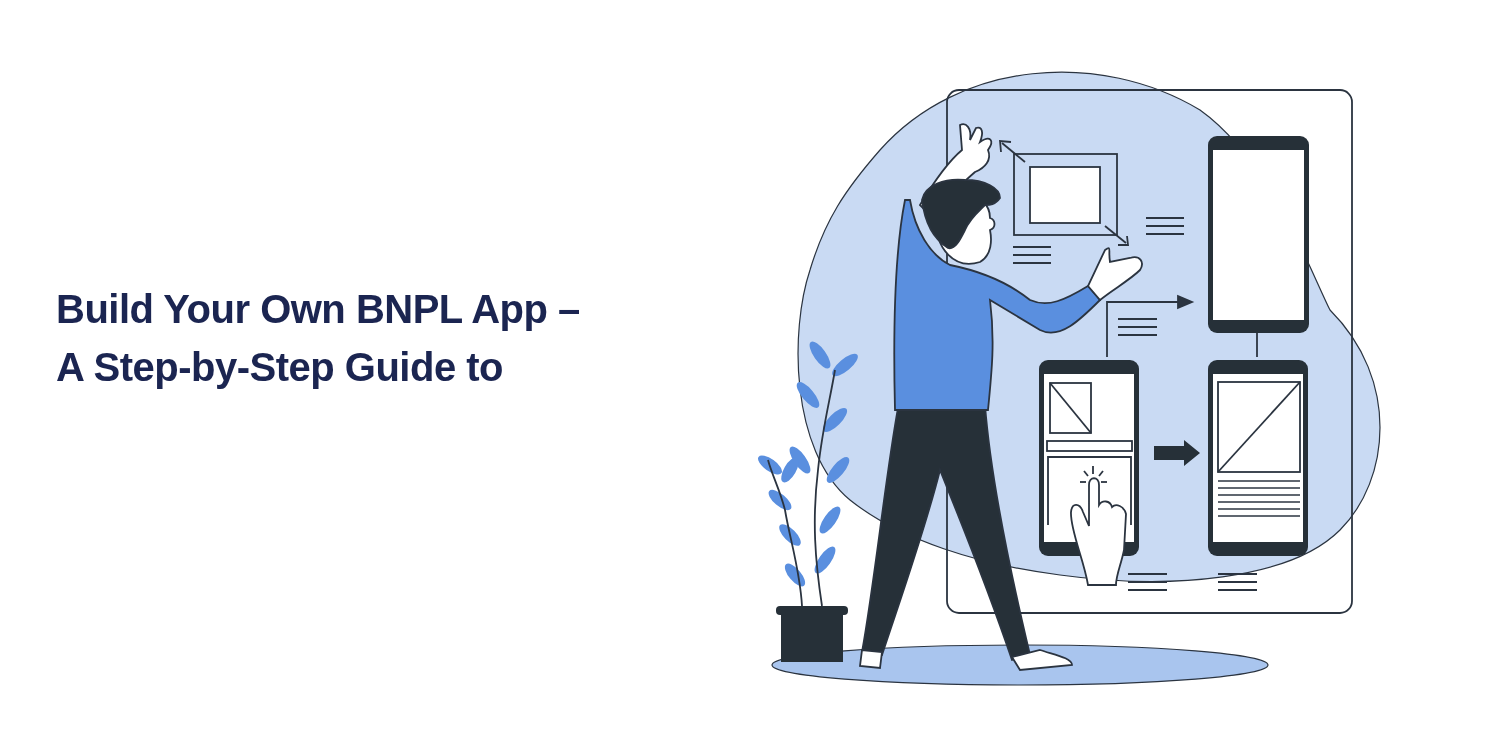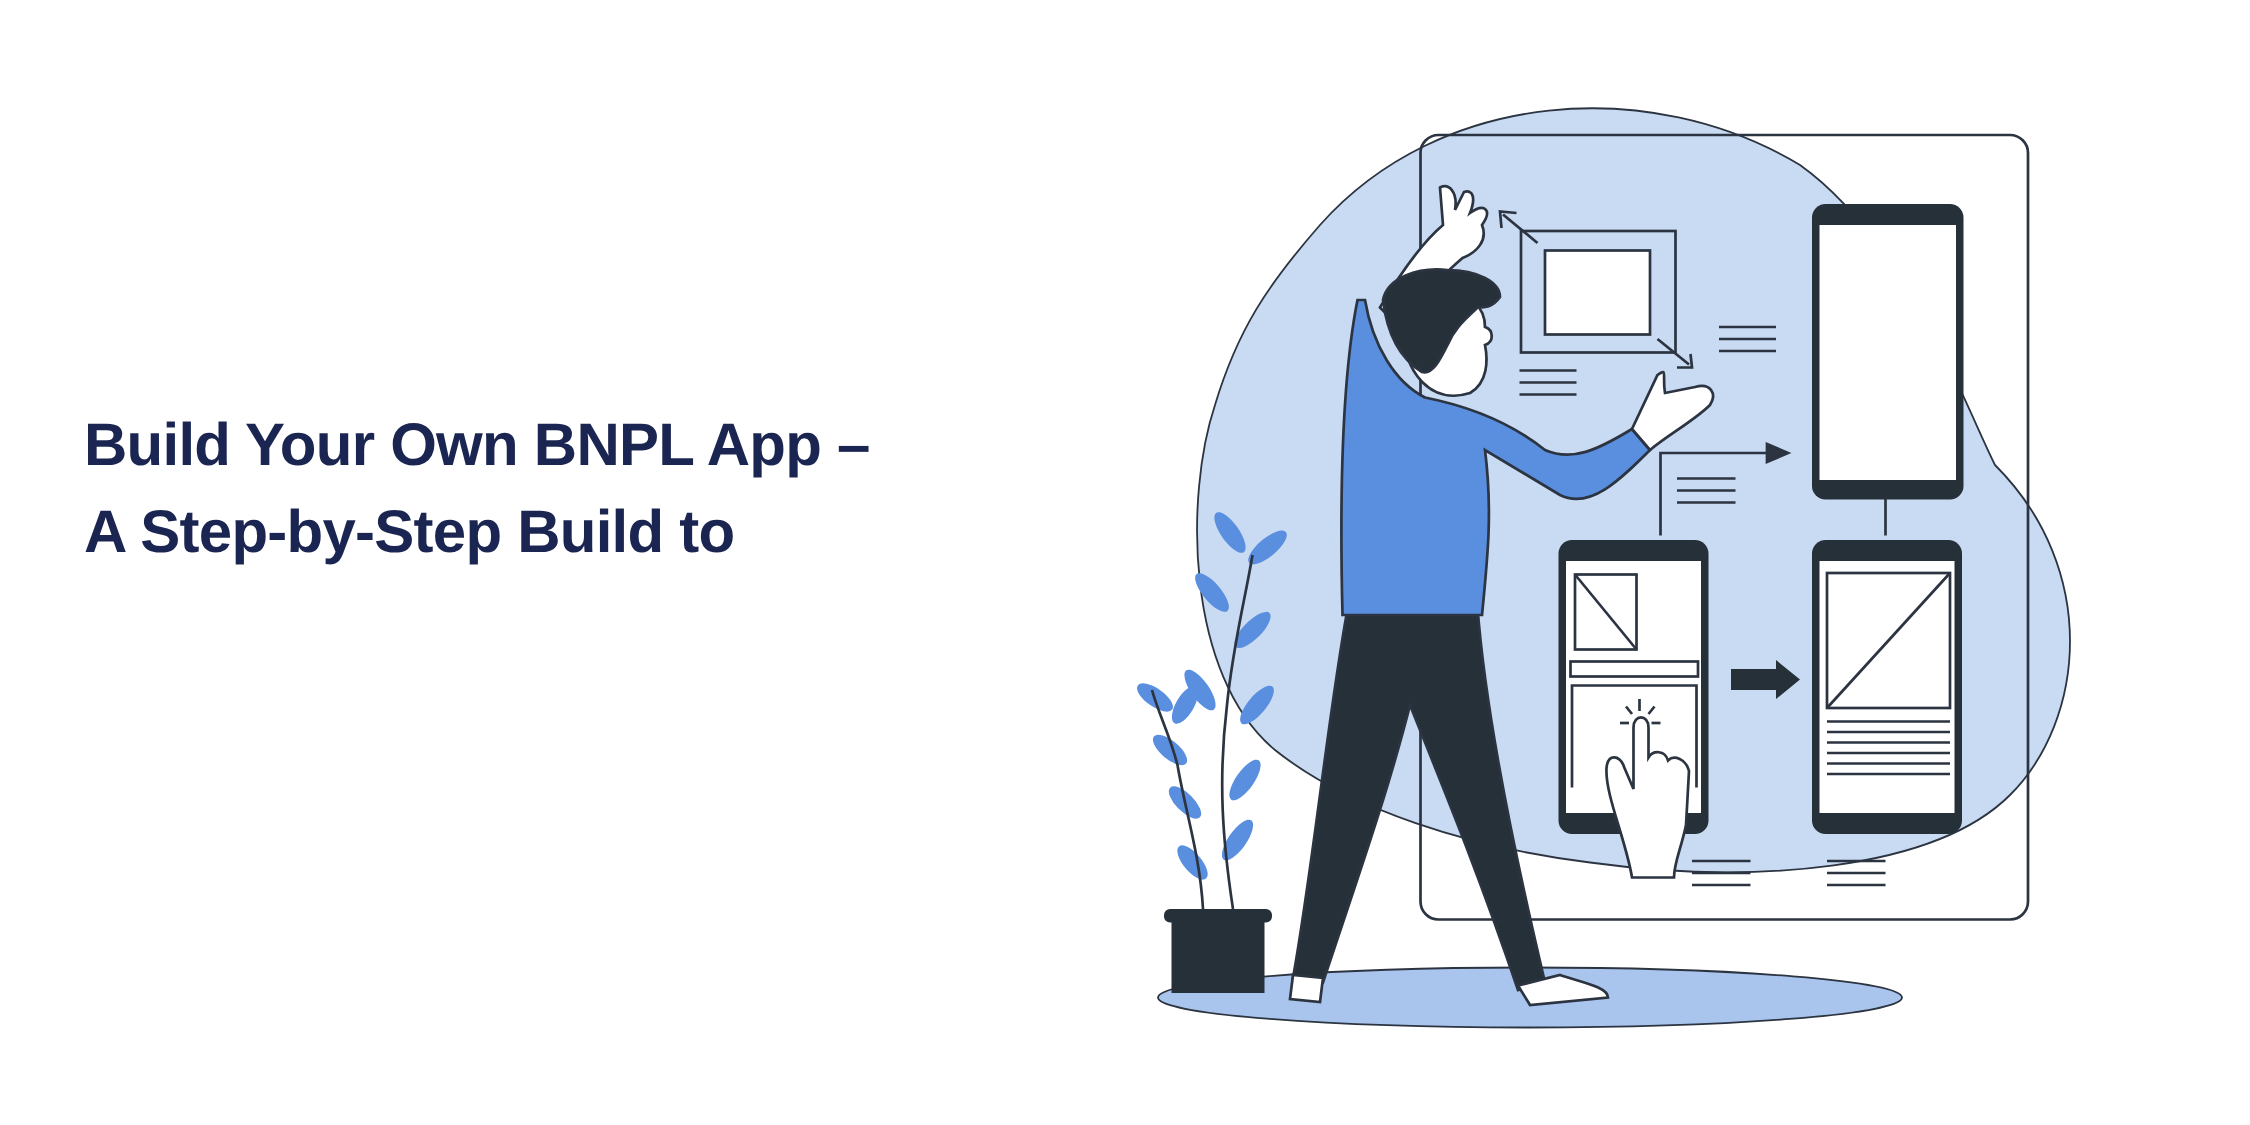--- a/index.html
+++ b/index.html
@@ -1,30 +1,30 @@
 <!DOCTYPE html>
 <html><head>
 <meta charset="utf-8">
 <style>
   html, body { margin: 0; padding: 0; background: #ffffff; }
   body { width: 1500px; height: 750px; position: relative; overflow: hidden; }
   .headline {
-    position: absolute; left: 56px; top: 268px; width: 640px;
+    position: absolute; left: 56px; top: 280px; width: 640px;
     font-family: "Liberation Sans", sans-serif; font-weight: 700;
     font-size: 40px; line-height: 58px; color: #1b2551; letter-spacing: -0.5px;
   }
   .headline span { display: block; white-space: nowrap; }
   .illustration { position: absolute; left: 0; top: 0; width: 1500px; height: 750px; }
 </style>
 </head>
 <body>
 
 <div class="headline">
   <span>Build Your Own BNPL App –</span>
-  <span>A Step-by-Step Build to</span>
+  <span>A Step-by-Step Guide to</span>
 </div>
 
 <svg class="illustration" viewBox="0 0 1500 750" xmlns="http://www.w3.org/2000/svg">
 
   <ellipse cx="1020" cy="665" rx="248" ry="20" fill="#a9c5ee" stroke="#2b3440" stroke-width="1.2"></ellipse>
 
   <path d="M880,150 C960,60 1100,50 1200,110 C1270,160 1310,270 1330,310 C1400,380 1390,480 1340,530 C1290,580 1170,590 1060,575 C980,565 900,540 850,500 C790,450 790,330 810,270 C825,220 845,190 880,150 Z" fill="#c9daf3" stroke="#2b3440" stroke-width="1.2"></path>
 
   <rect x="947" y="90" width="405" height="523" rx="12" fill="none" stroke="#2b3440" stroke-width="1.8"></rect>
 

